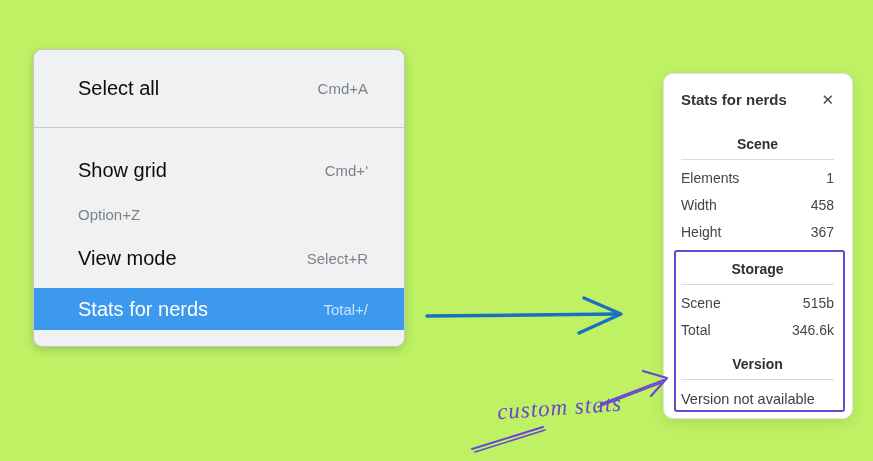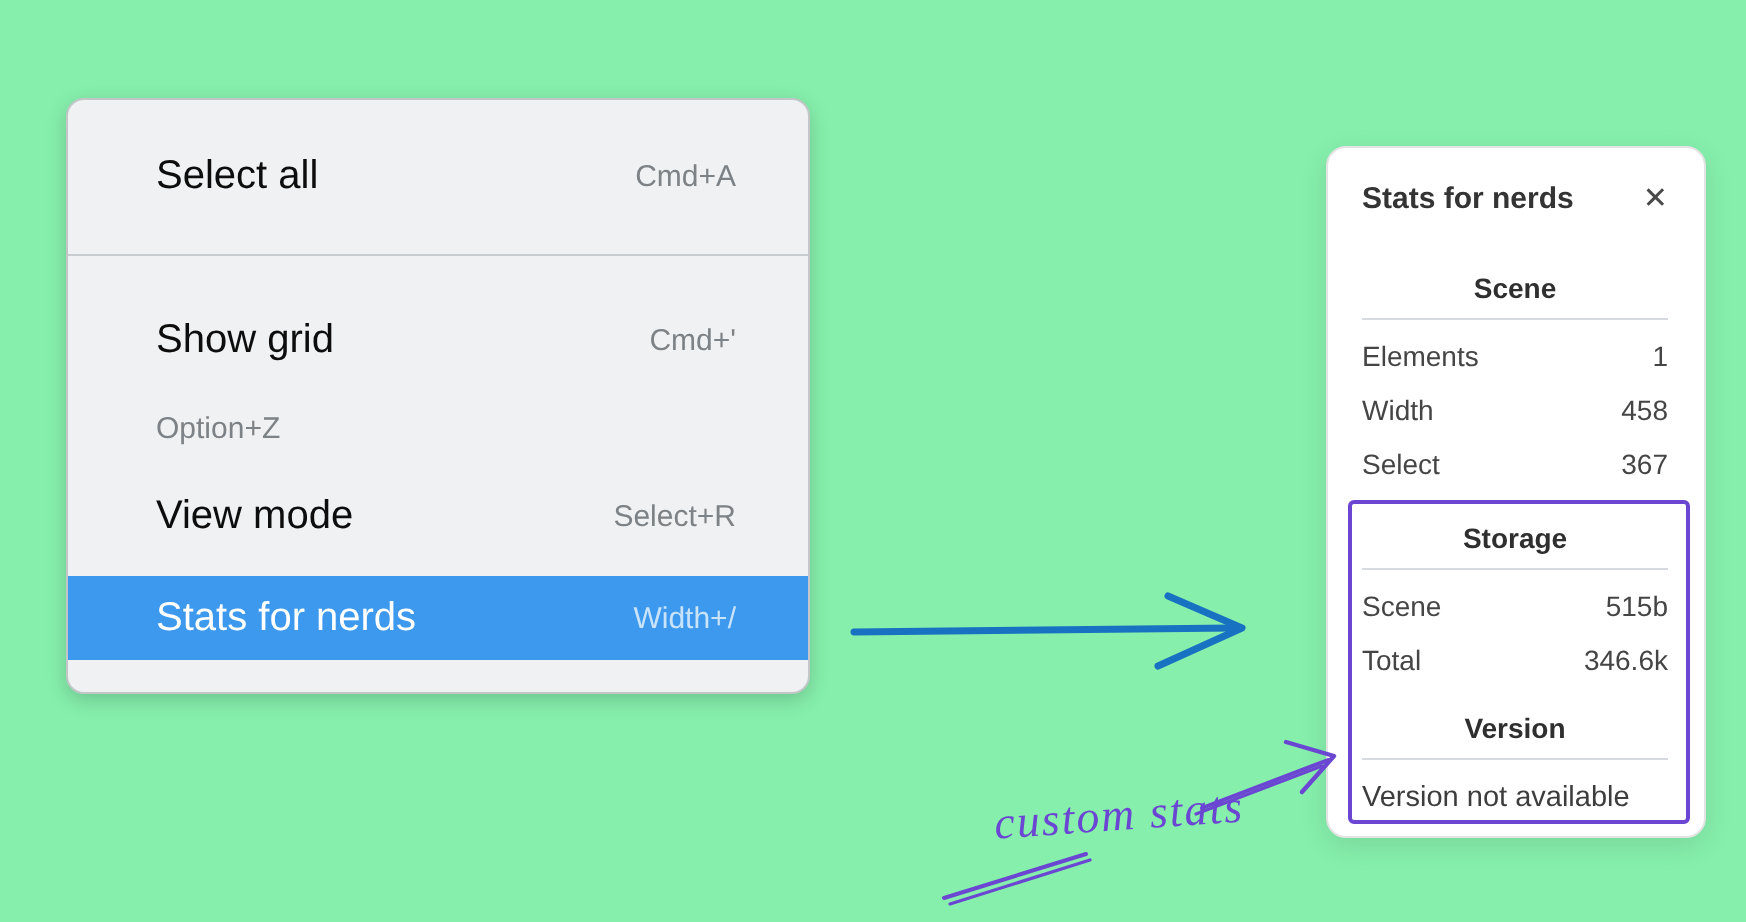--- a/index.html
+++ b/index.html
@@ -1,20 +1,20 @@
 <!DOCTYPE html>
 <html><head>
 <meta charset="utf-8">
 <style>
   * { margin: 0; padding: 0; box-sizing: border-box; }
   html, body { background: #ffffff; font-family: "Liberation Sans", sans-serif; }
   .stage {
     position: relative;
     width: 873px; height: 461px;
-    background: #86efac;
+    background: #bef264;
     overflow: hidden;
   }
 
   
   .menu {
     position: absolute;
     left: 33px; top: 49px;
     width: 372px; height: 298px;
     background: #f0f1f2;
     border: 1px solid #c3c6c9;
@@ -158,21 +158,21 @@
       </div>
       <div class="menu-item">
         <span class="menu-shortcut">Option+Z</span>
       </div>
       <div class="menu-item">
         <span class="menu-label">View mode</span>
         <span class="menu-shortcut">Select+R</span>
       </div>
       <div class="menu-item menu-item--selected">
         <span class="menu-label">Stats for nerds</span>
-        <span class="menu-shortcut">Width+/</span>
+        <span class="menu-shortcut">Total+/</span>
       </div>
     </div>
   </div>
 
   <svg class="overlay">
     <path d="M 427 316 L 617 314" fill="none" stroke-width="3.5" stroke-linecap="round" stroke="#1971c2"></path>
     <path d="M 584 298 L 621 314 L 579 333" fill="none" stroke-width="3.5" stroke-linecap="round" stroke-linejoin="round" stroke="#1971c2"></path>
   </svg>
 
   <div class="stats-panel">
@@ -187,21 +187,21 @@
       <div class="rows">
         <div class="stat-row">
           <span>Elements</span>
           <span>1</span>
         </div>
         <div class="stat-row">
           <span>Width</span>
           <span>458</span>
         </div>
         <div class="stat-row">
-          <span>Select</span>
+          <span>Height</span>
           <span>367</span>
         </div>
       </div>
     </div>
 
     <div class="section">
       <div class="section-heading sh-storage">Storage</div>
       <div class="section-divider"></div>
       <div class="rows">
         <div class="stat-row">

